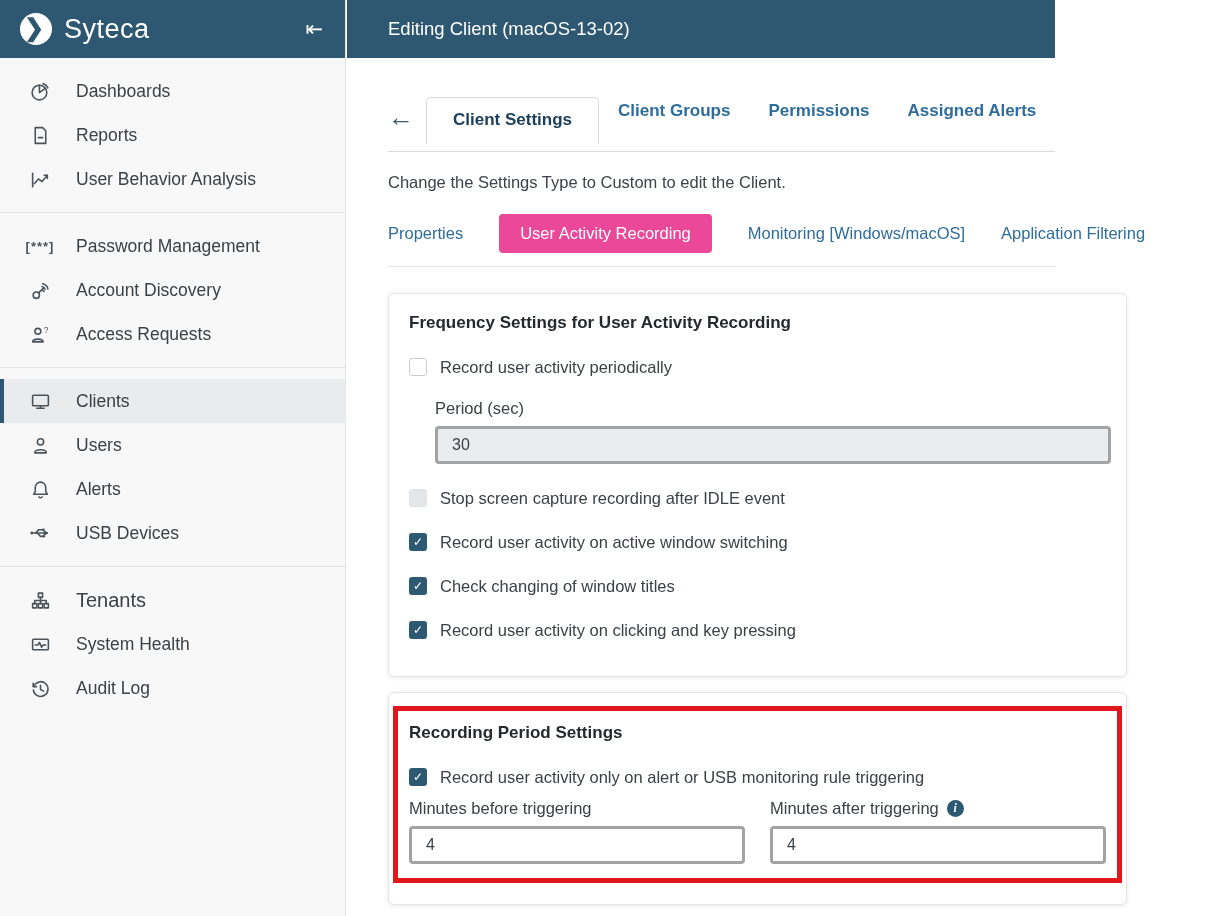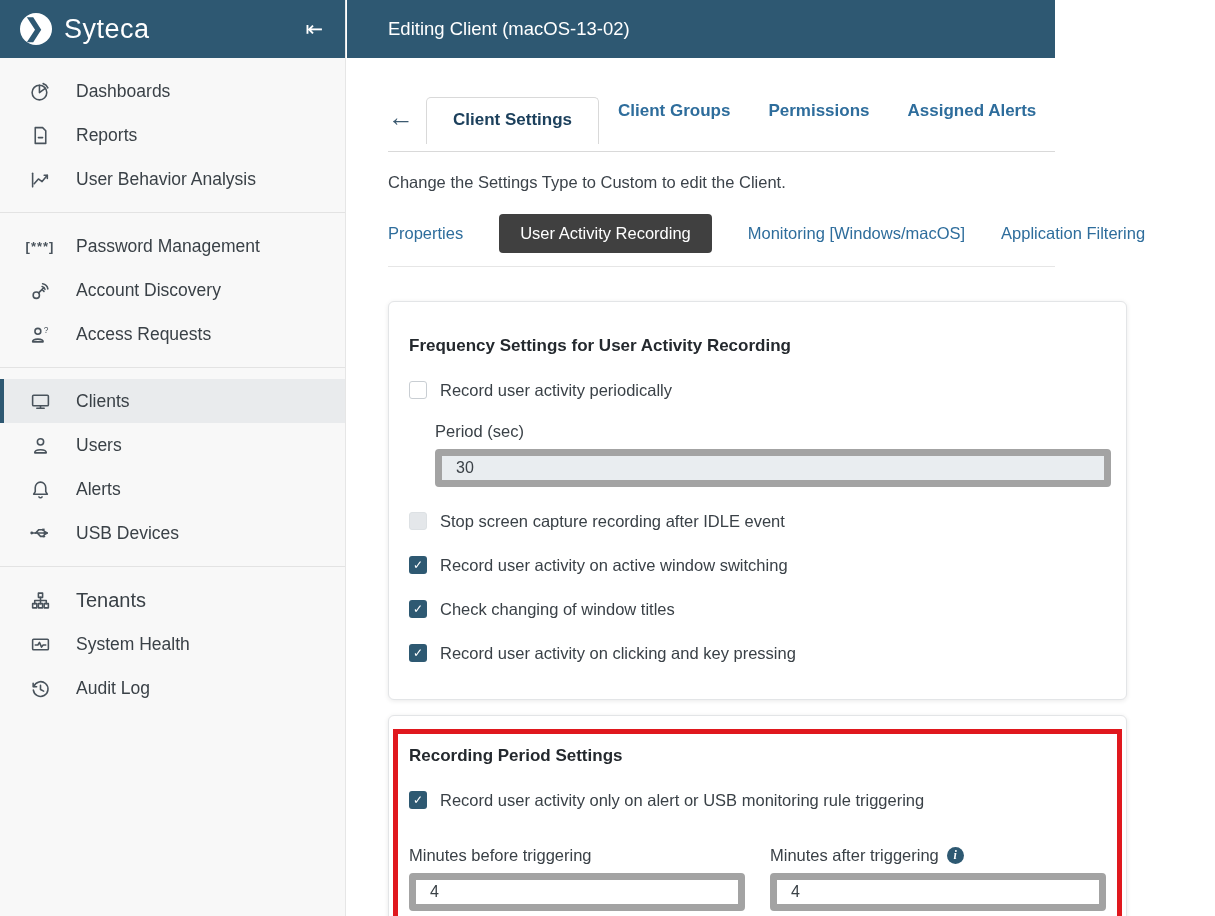--- a/index.html
+++ b/index.html
@@ -44,46 +44,46 @@
          cursor:pointer; white-space:nowrap; }
   .tab.active { background:#fff; border:1px solid #d9d9d9; border-bottom:none;
                 border-radius:5px 5px 0 0; color:#1c405c; font-weight:700;
                 padding:12px 26px 14px; margin-bottom:-1px; }
 
   .notice { margin:21px 0 22px; font-size:16.5px; color:#3c434a; }
 
   .subtabs { display:flex; align-items:center; gap:36px; padding-bottom:13px;
              border-bottom:1px solid #e6e6e6; }
   .subtab { color:#2e6d9c; font-size:16.5px; cursor:pointer; white-space:nowrap; }
-  .subtab.active { background:#404040; color:#fff; padding:10px 21px;
+  .subtab.active { background:#ec4899; color:#fff; padding:10px 21px;
                    border-radius:4px; }
 
   .card { width:739px; background:#fff; border:1px solid #e3e5e7; border-radius:6px;
           box-shadow:0 1px 5px rgba(0,0,0,.09); }
-  .card1 { margin-top:34px; padding:34px 20px 36px; }
+  .card1 { margin-top:26px; padding:19px 20px 36px; }
   .card-title { font-size:17px; font-weight:700; color:#24292e; }
 
   .check-row { display:flex; gap:13px; margin-top:25px; }
   .checkbox { width:18px; height:18px; border-radius:3px; flex:0 0 18px;
               display:flex; align-items:center; justify-content:center; cursor:pointer; }
   .checkbox.unchecked { background:#fff; border:1px solid #c9ced3; }
   .checkbox.unchecked.disabled { background:#e4e7ea; border:1px solid #dde1e4; }
   .checkbox.checked { background:#2e5972; color:#fff; font-size:12px; }
   .check-label { font-size:16.5px; color:#3a4147; }
 
   .field-block { margin:22px 0 0 26px; }
   .field-label { font-size:16.5px; color:#3a4147; display:flex; align-items:center; }
-  .text-input { display:block; margin-top:8px; height:38px; border:7px solid #a3a3a3;
+  .text-input { display:block; margin-top:8px; height:38px; border:3px solid #a3a3a3;
                 border-radius:4px; padding:0 14px; font-size:16px; color:#3a4147;
                 font-family:"Liberation Sans", sans-serif; background:#fff; width:676px; }
   .text-input:disabled { background:#e9edf0; color:#3a4147; opacity:1; }
 
   .card2 { margin-top:15px; padding:13px 4px 21px; }
   .red-box { border:5px solid #e0181e; padding:12px 11px 14px; }
-  .fields-row { display:flex; gap:25px; margin-top:36px; }
+  .fields-row { display:flex; gap:25px; margin-top:12px; }
   .field-col { flex:1; }
   .field-col .text-input { width:100%; }
   .info-icon { width:17px; height:17px; border-radius:50%; background:#2e5972;
                color:#fff; display:inline-flex; align-items:center; justify-content:center;
                font:italic bold 12px "Liberation Serif", serif; margin-left:8px; cursor:pointer; }
 </style>
 </head>
 <body>
 
 <div class="sidebar">

